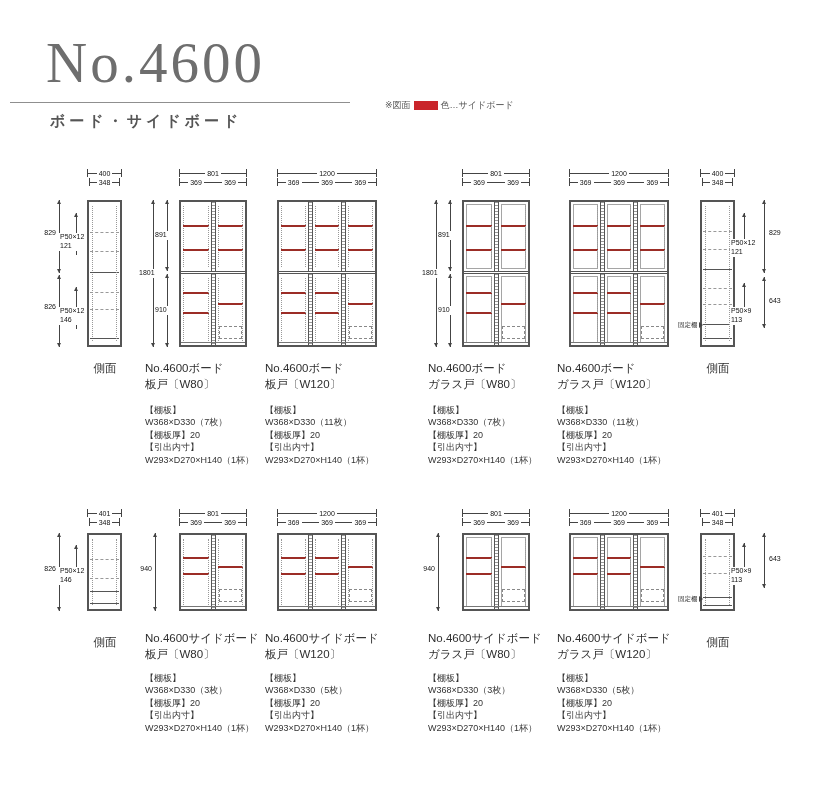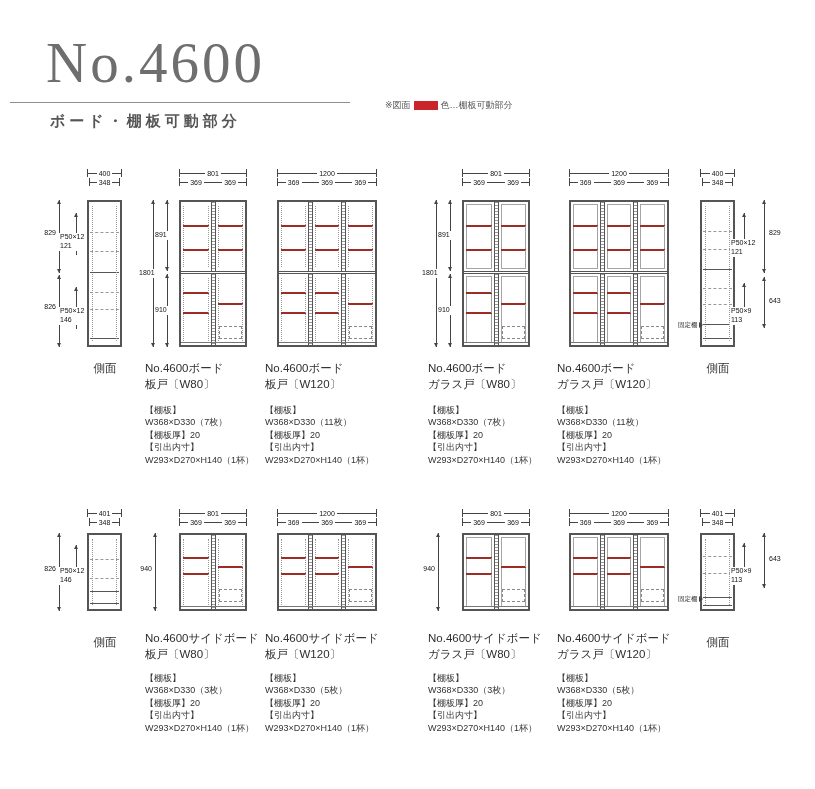--- a/index.html
+++ b/index.html
@@ -74,25 +74,25 @@
   .svlabel{position:absolute;font-size:11.5px;color:#2e2e2e;text-align:center;}
   .fx{position:absolute;font-size:6.5px;color:#222;white-space:nowrap;}
   .fx::after{content:"";display:inline-block;vertical-align:middle;margin-left:1px;
              border:3px solid transparent;border-left:4px solid #444;border-right:0;}
 </style>
 </head>
 <body>
 
 <div class="title">No.4600</div>
 <div class="title-line"></div>
-<div class="subtitle">ボード・棚板可動部分</div>
+<div class="subtitle">ボード・サイドボード</div>
 <div class="legend">
   <span>※図面</span>
   <span class="swatch"></span>
-  <span>色…棚板可動部分</span>
+  <span>色…サイドボード</span>
 </div>
 
 <div class="row row1">
 
   <div class="fig" style="left:45px;width:95px;">
     <div class="hd" style="left:42px;top:6px;width:35px;">
         <b>400</b>
       </div>
     <div class="hd" style="left:44px;top:15px;width:31px;">
         <b>348</b>

